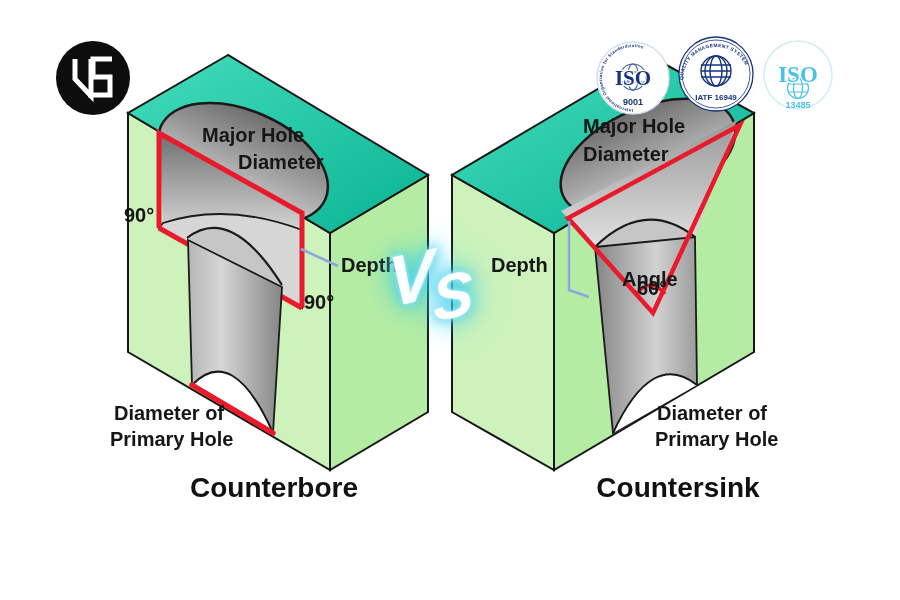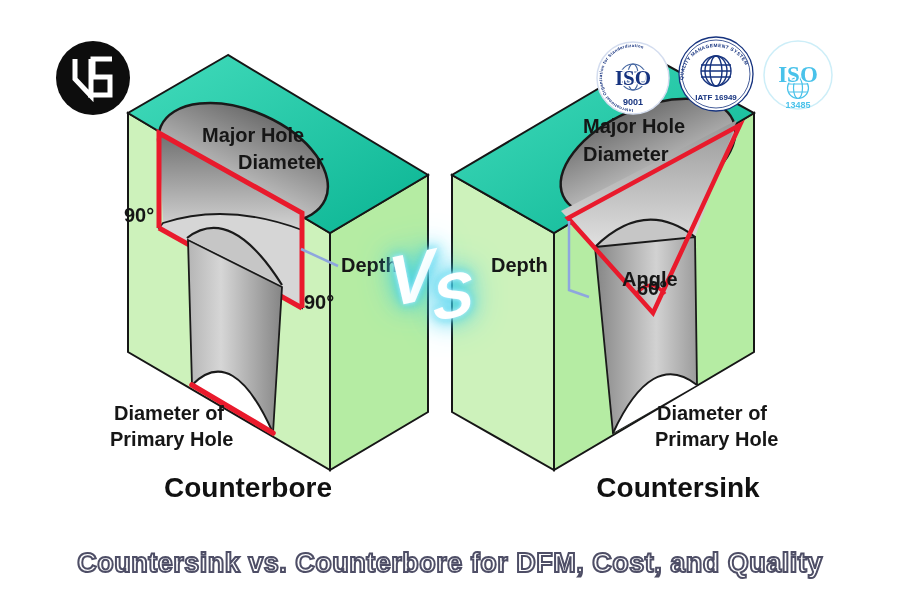--- a/index.html
+++ b/index.html
@@ -159,31 +159,30 @@
     </g>
   </svg>
 
   <div class="lbl" style="left:202px; top:124px;">Major Hole</div>
   <div class="lbl" style="left:238px; top:151px;">Diameter</div>
   <div class="lbl" style="left:124px; top:204px;">90°</div>
   <div class="lbl" style="left:304px; top:291px;">90°</div>
   <div class="lbl" style="left:341px; top:254px;">Depth</div>
   <div class="lbl" style="left:114px; top:402px;">Diameter of</div>
   <div class="lbl" style="left:110px; top:428px;">Primary Hole</div>
-  <div class="lbl lbl-title" style="left:138px; top:473px; width:220px;">Counterbore</div>
+  <div class="lbl lbl-title" style="left:138px; top:473px; width:220px;text-align:right;">Counterbore</div>
 
   <div class="lbl" style="left:583px; top:115px;">Major Hole</div>
   <div class="lbl" style="left:583px; top:143px;">Diameter</div>
   <div class="lbl" style="left:622px; top:240px;margin-top:28px;">Angle</div>
   <div class="lbl" style="left:637px; top:277px;">60°</div>
   <div class="lbl" style="left:491px; top:254px;">Depth</div>
   <div class="lbl" style="left:657px; top:402px;">Diameter of</div>
   <div class="lbl" style="left:655px; top:428px;">Primary Hole</div>
   <div class="lbl lbl-title" style="left:567px; top:473px; width:222px;">Countersink</div>
 
   <div class="vs-wrap">
     <span class="vs-glyph vs-v">V</span>
     <span class="vs-glyph vs-s">S</span>
   </div>
 
-  <div class="caption caption-2">Countersink vs. Counterbore for DFM, Cost, and Quality</div>
 
 </div>
 
 </body></html>

